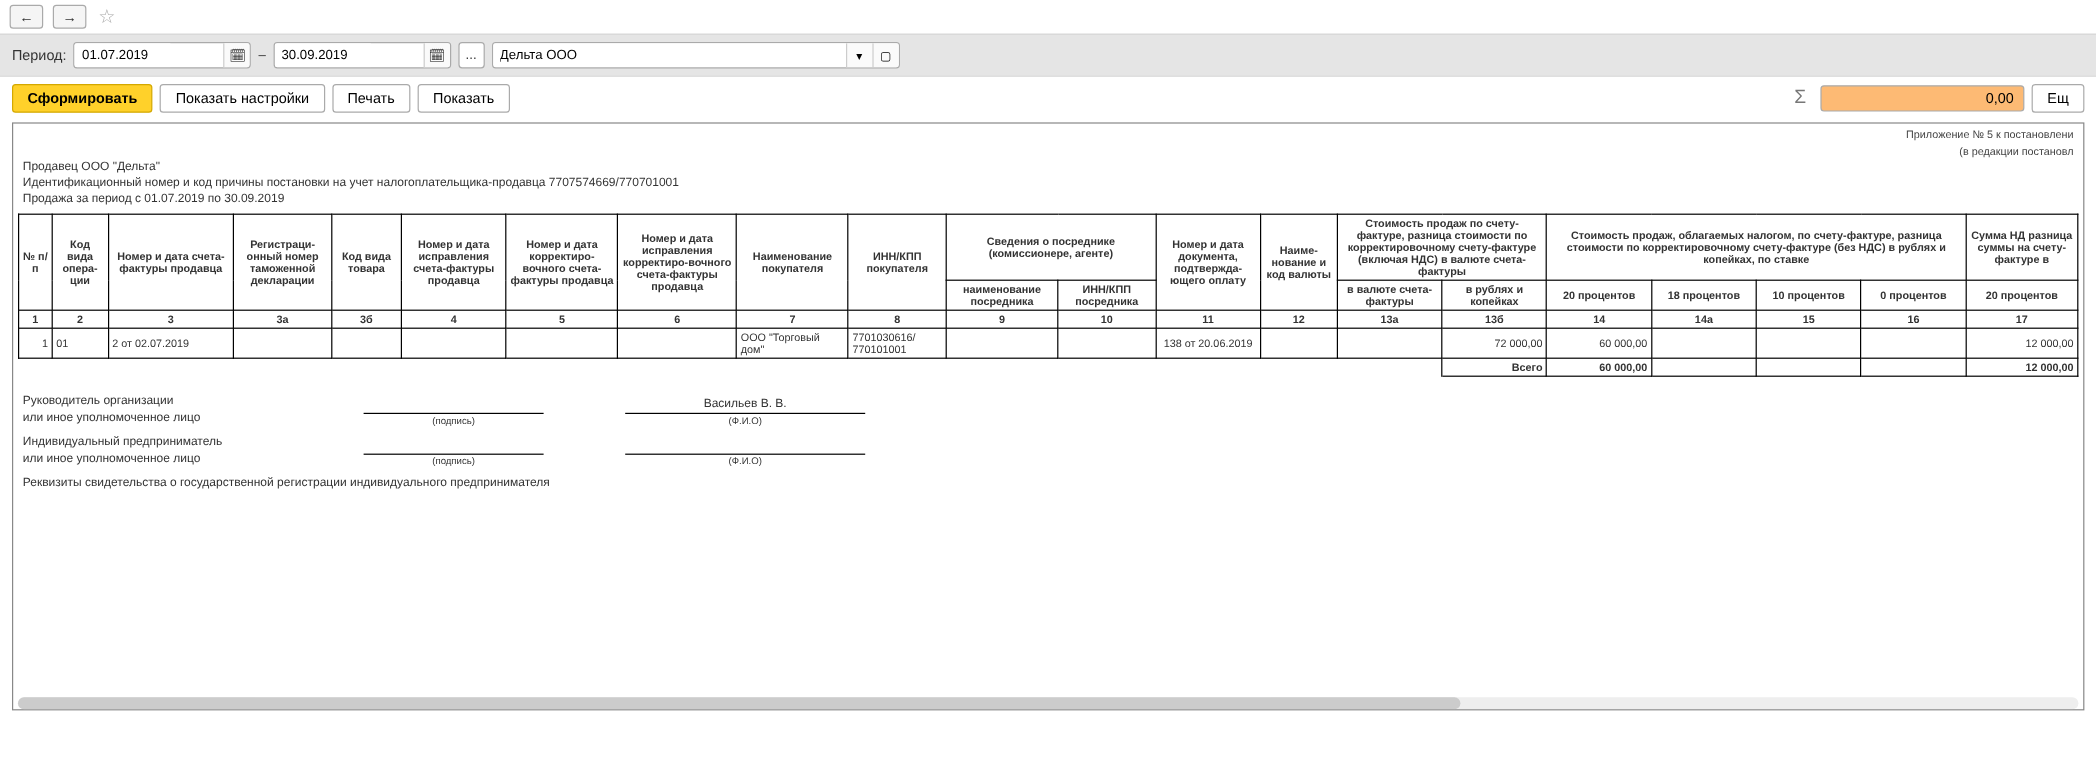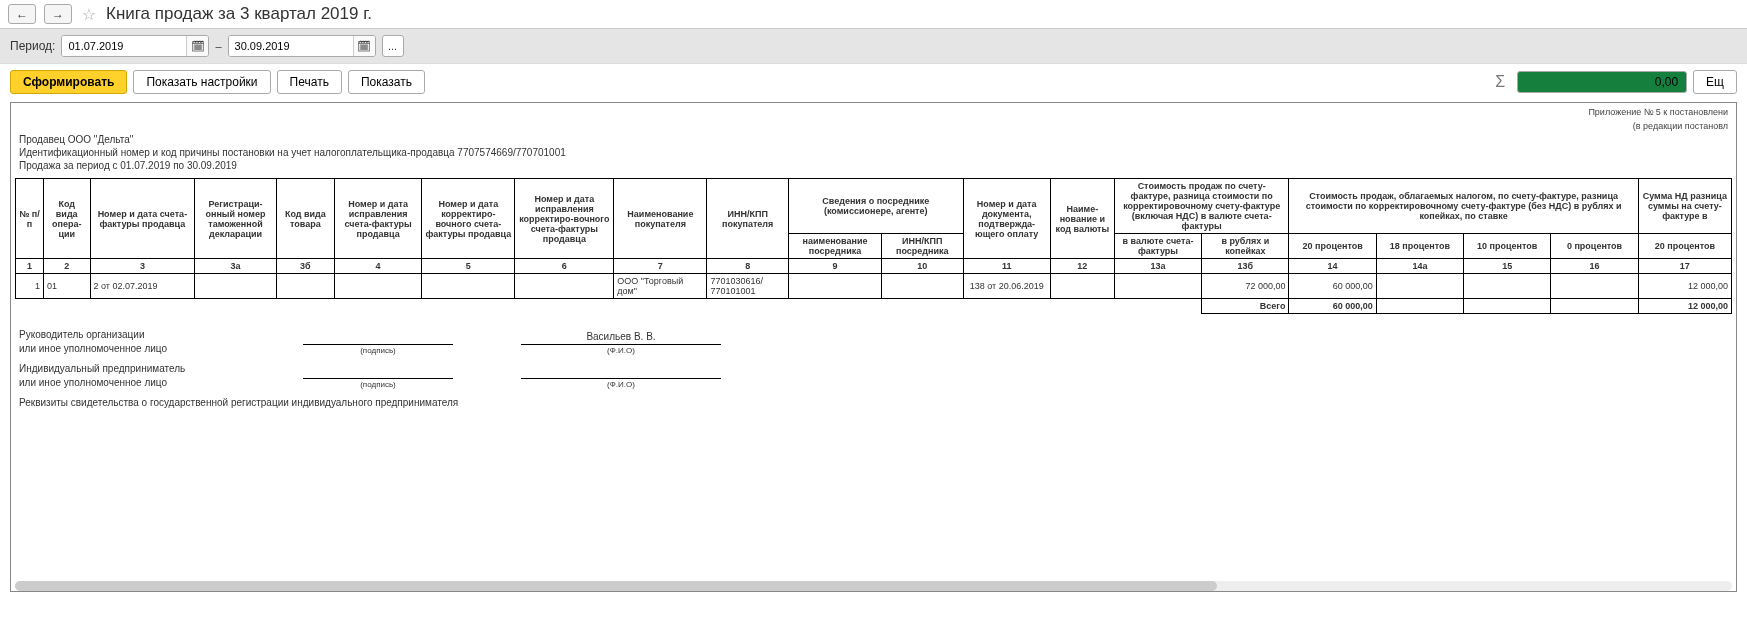--- a/index.html
+++ b/index.html
@@ -143,21 +143,21 @@
   .spacer { flex:1; }
   .sigma-label {
     font-size: 16px;
     color: #777;
     padding: 0 6px;
   }
   .sum-field {
     border: 1px solid #aaa;
     height: 22px;
     border-radius: 3px;
-    background: #15803d;
+    background: #fdba74;
     width: 170px;
     text-align: right;
     padding: 0 8px;
     font-size: 12px;
   }
   .report-wrapper {
     border: 1px solid #888;
     margin: 2px 10px 8px 10px;
     overflow: auto;
     padding: 2px 4px 8px 4px;
@@ -247,39 +247,47 @@
 <body>
 
 <div class="titlebar">
   <div class="nav-btn">
       <span>←</span>
     </div>
   <div class="nav-btn">
       <span>→</span>
     </div>
   <div class="star-icon">☆</div>
-  <div class="page-title">Книга продаж за 3 квартал 2019 г.</div>
 </div>
 
 <div class="toolbar">
   <span class="label-period">Период:</span>
   <span class="date-input">
     <input type="text" value="01.07.2019" style="">
     <button class="calendar-btn">
         <span>🗓</span>
       </button>
   </span>
   <span>–</span>
   <span class="date-input">
     <input type="text" value="30.09.2019" style="">
     <button class="calendar-btn">
         <span>🗓</span>
       </button>
   </span>
   <span class="small-btn">...</span>
+  <span class="org-input">
+    <input type="text" value="Дельта ООО" style="">
+    <button>
+        <span>▾</span>
+      </button>
+    <button>
+        <span>▢</span>
+      </button>
+  </span>
 </div>
 
 <div class="actionbar">
   <button class="btn primary">Сформировать</button>
   <button class="btn">Показать настройки</button>
   <button class="btn">Печать</button>
   <button class="btn">Показать</button>
   <div class="spacer"></div>
   <span class="sigma-label">Σ</span>
   <input class="sum-field" value="0,00" style="">

